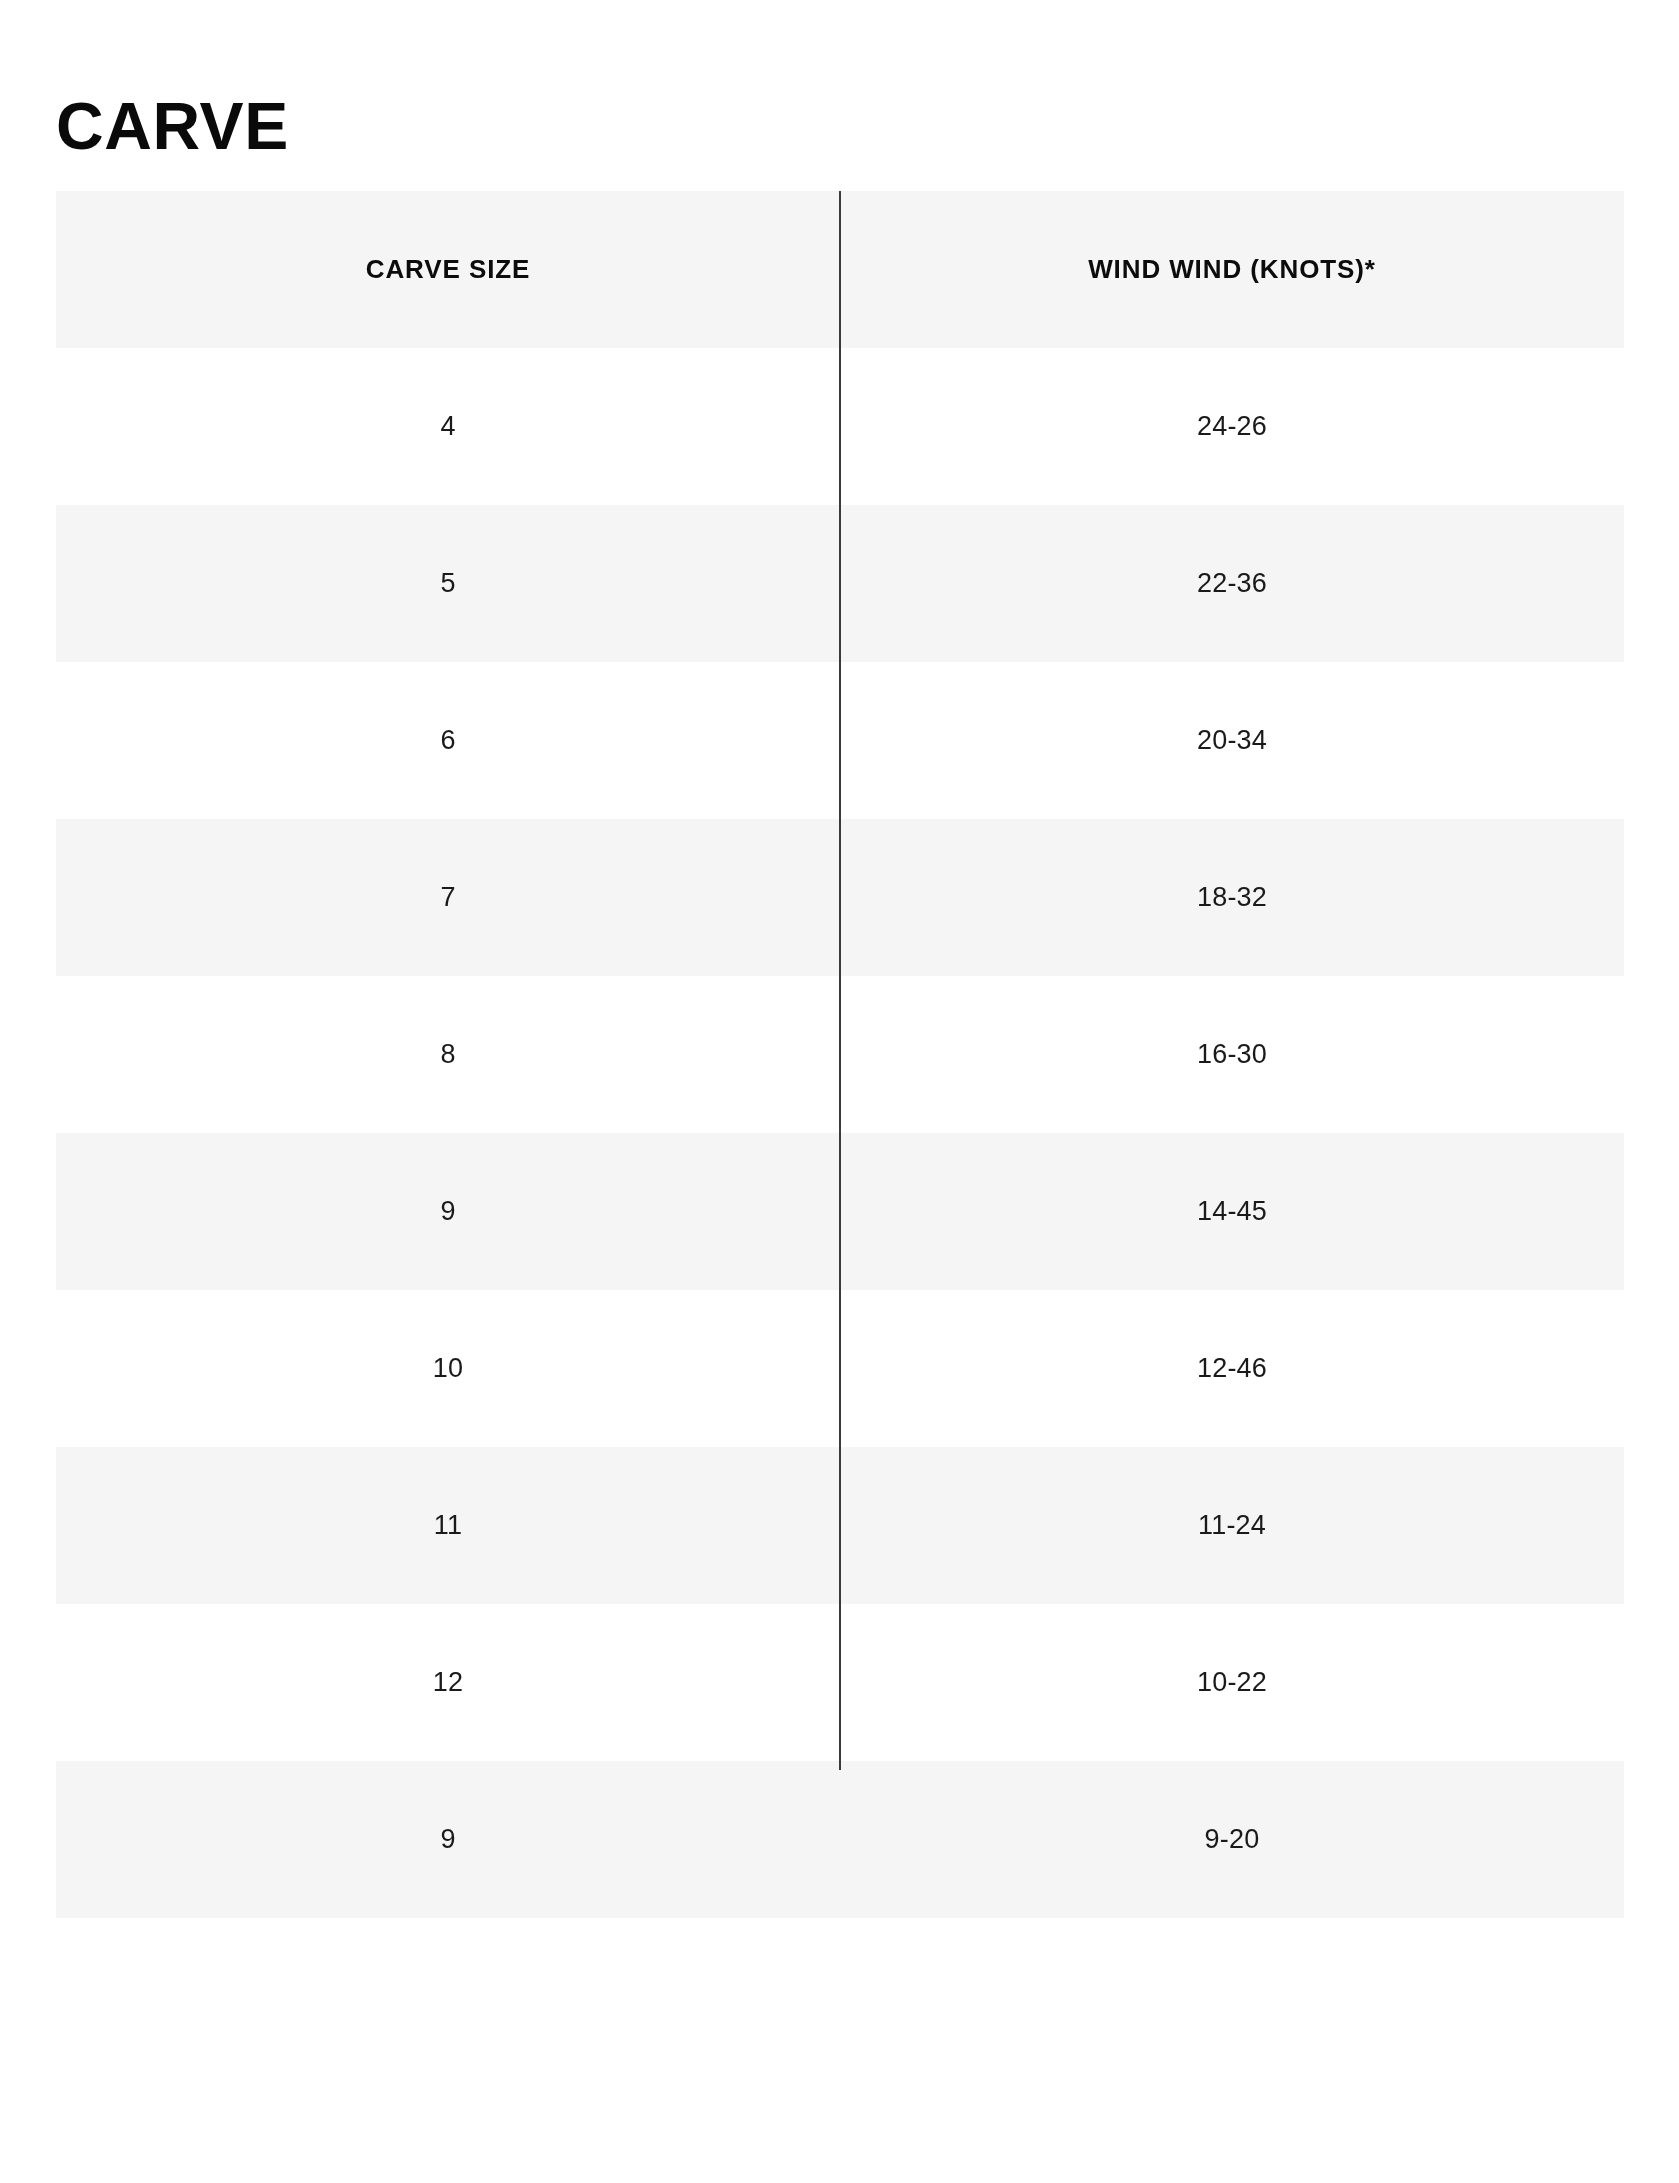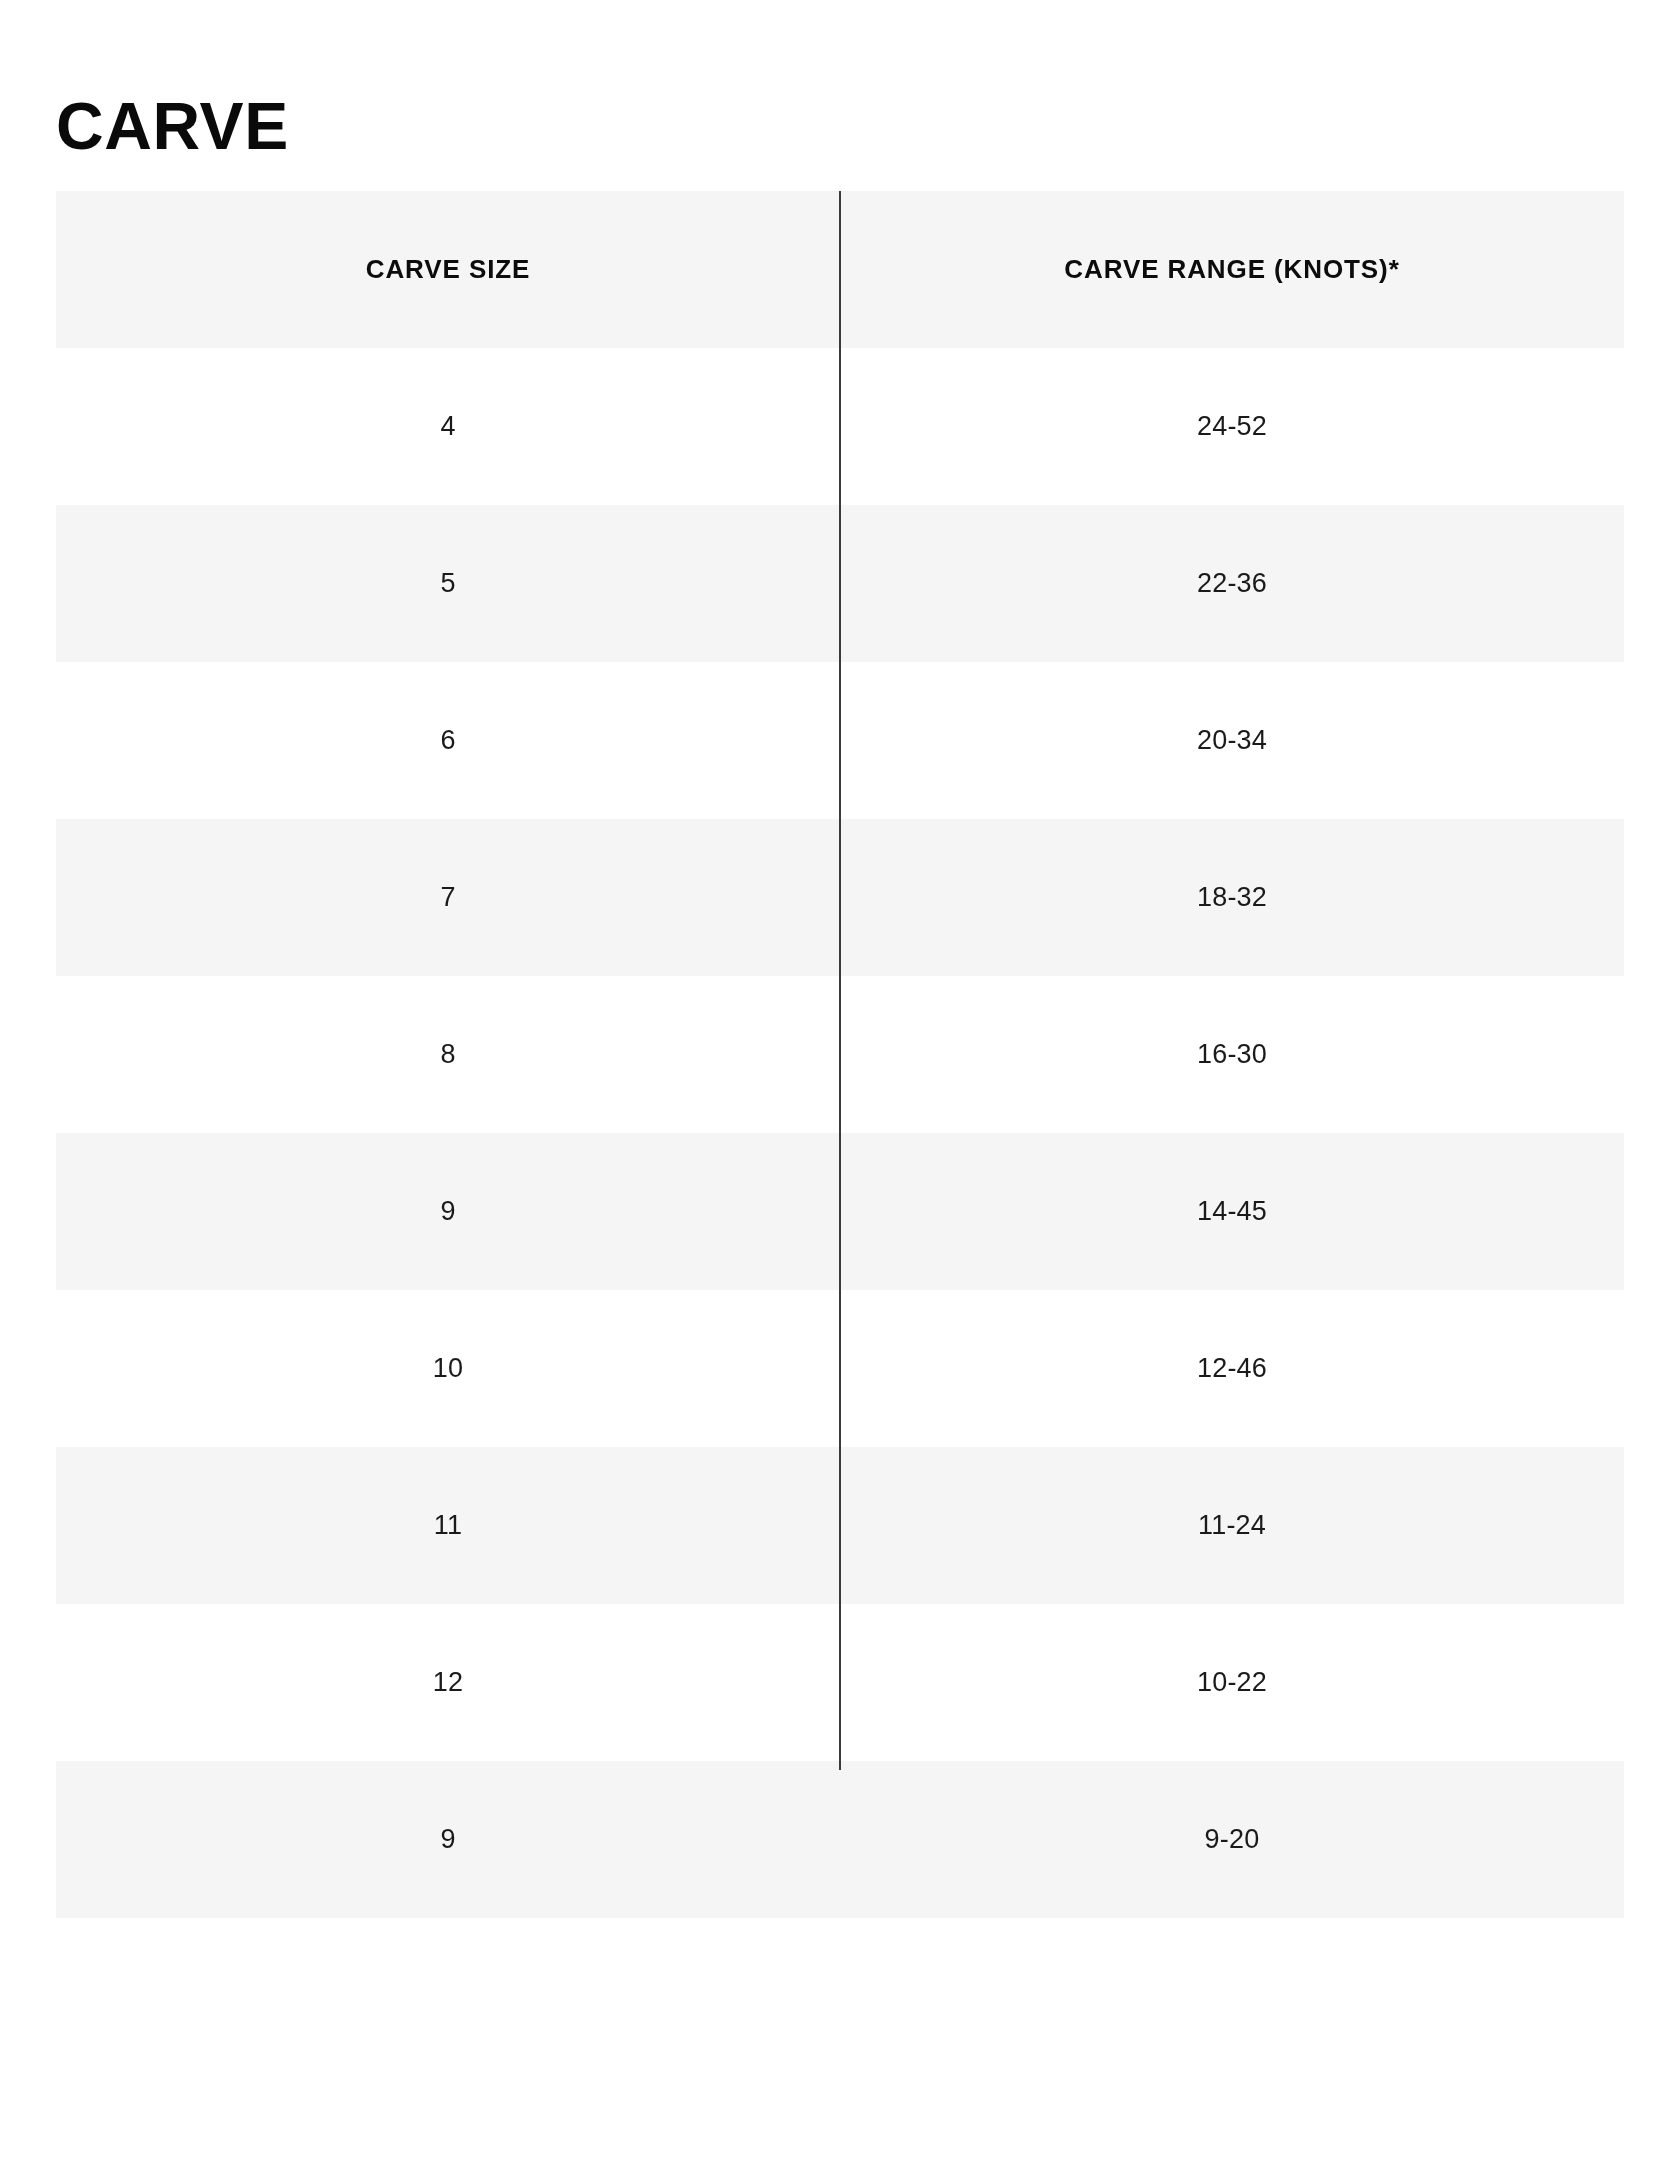--- a/index.html
+++ b/index.html
@@ -111,27 +111,27 @@
   <h1 class="page-title">CARVE</h1>
 
   <table class="size-table">
     <colgroup>
       <col class="c1">
       <col class="c2">
     </colgroup>
     <thead>
       <tr>
         <th>CARVE SIZE</th>
-        <th>CARVE RANGE (KNOTS)*</th>
+        <th>WIND WIND (KNOTS)*</th>
       </tr>
     </thead>
     <tbody id="table-body">
         <tr class="row-plain">
           <td>4</td>
-          <td>24-52</td>
+          <td>24-26</td>
         </tr>
         <tr class="row-shade">
           <td>5</td>
           <td>22-36</td>
         </tr>
         <tr class="row-plain">
           <td>6</td>
           <td>20-34</td>
         </tr>
         <tr class="row-shade">

